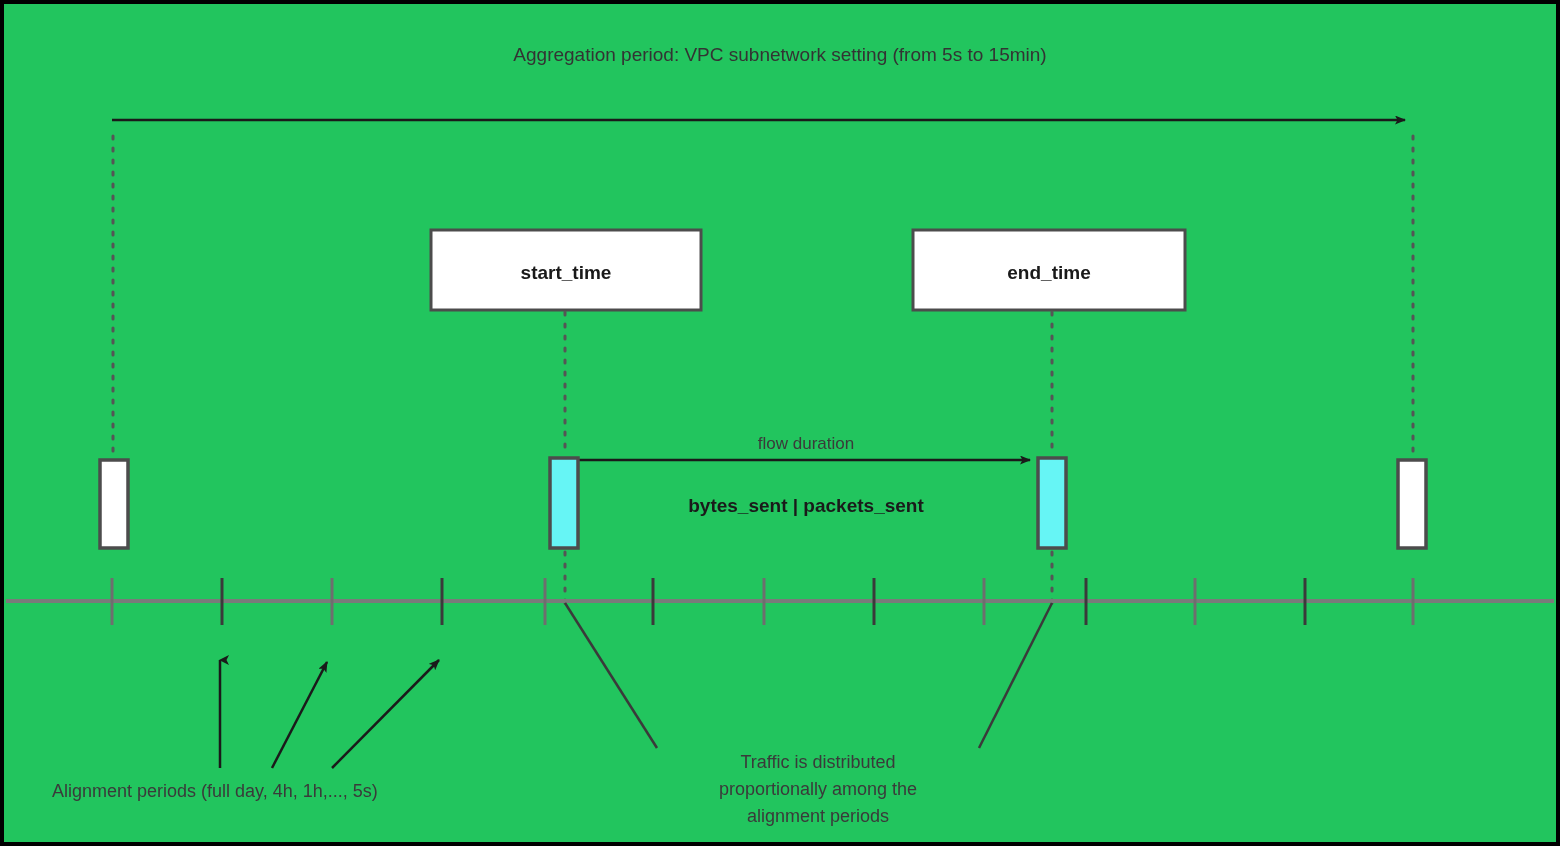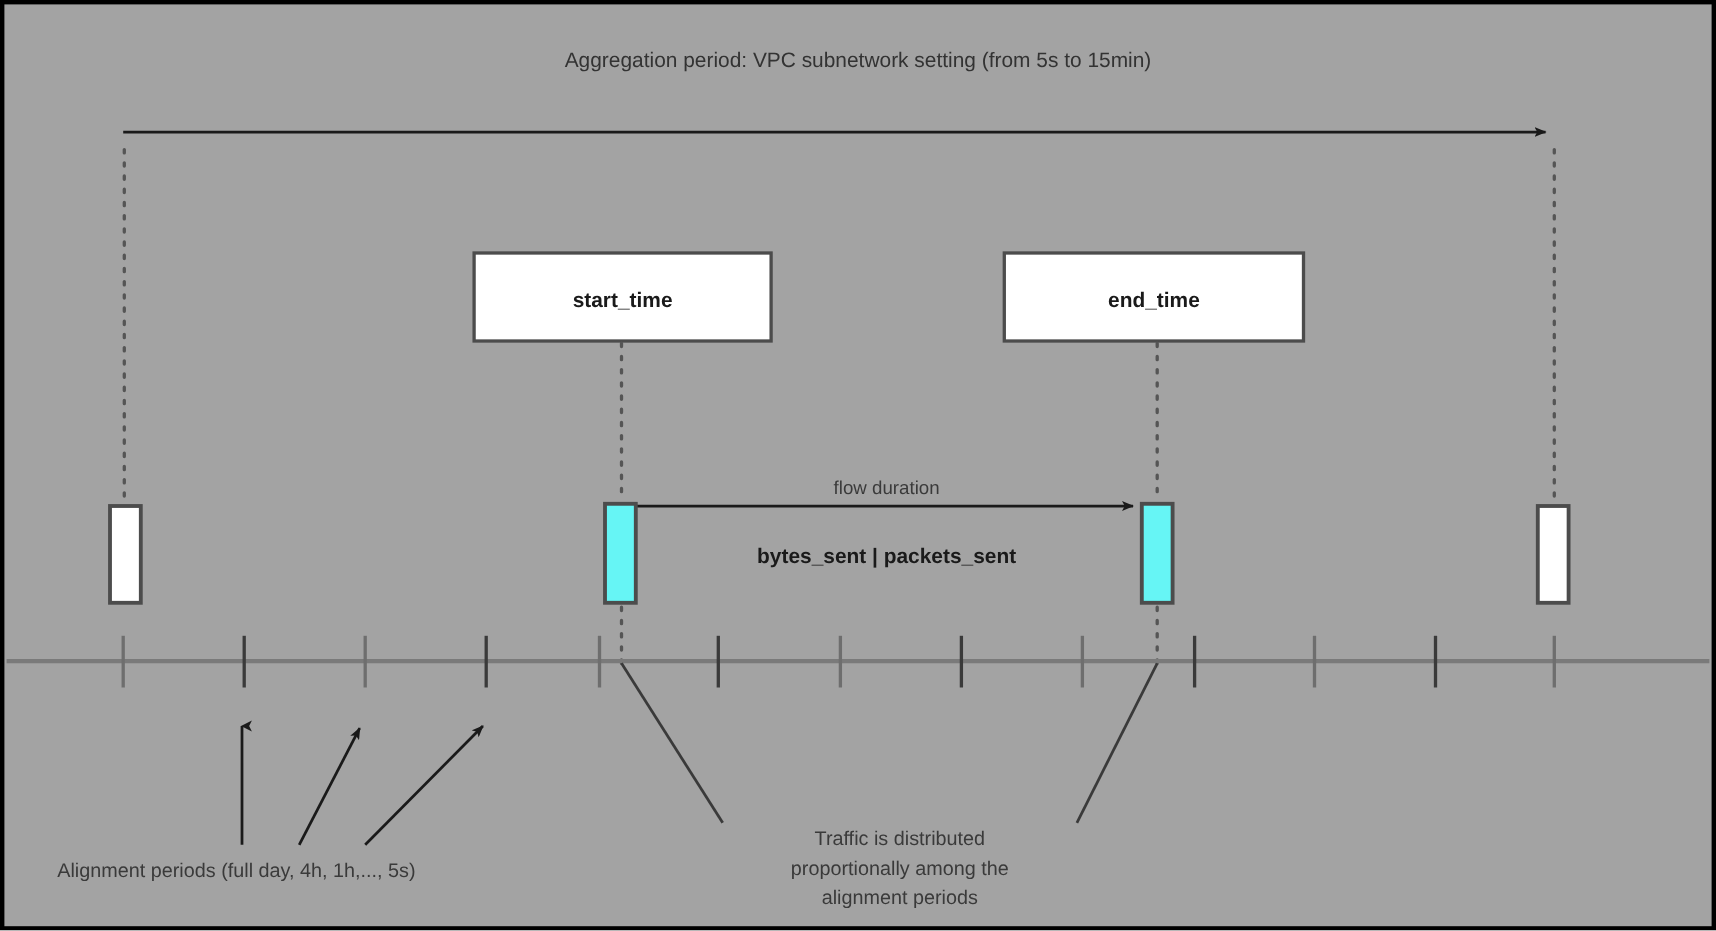--- a/index.html
+++ b/index.html
@@ -8,21 +8,21 @@
     padding: 0;
     background: #ffffff;
   }
   body {
     font-family: "Liberation Sans", sans-serif;
   }
   #diagram-root {
     position: relative;
     width: 1560px;
     height: 846px;
-    background: #a3a3a3;
+    background: #22c55e;
     box-sizing: border-box;
     overflow: hidden;
   }
   #diagram-svg {
     position: absolute;
     left: 0;
     top: 0;
     width: 1560px;
     height: 846px;
     display: block;

